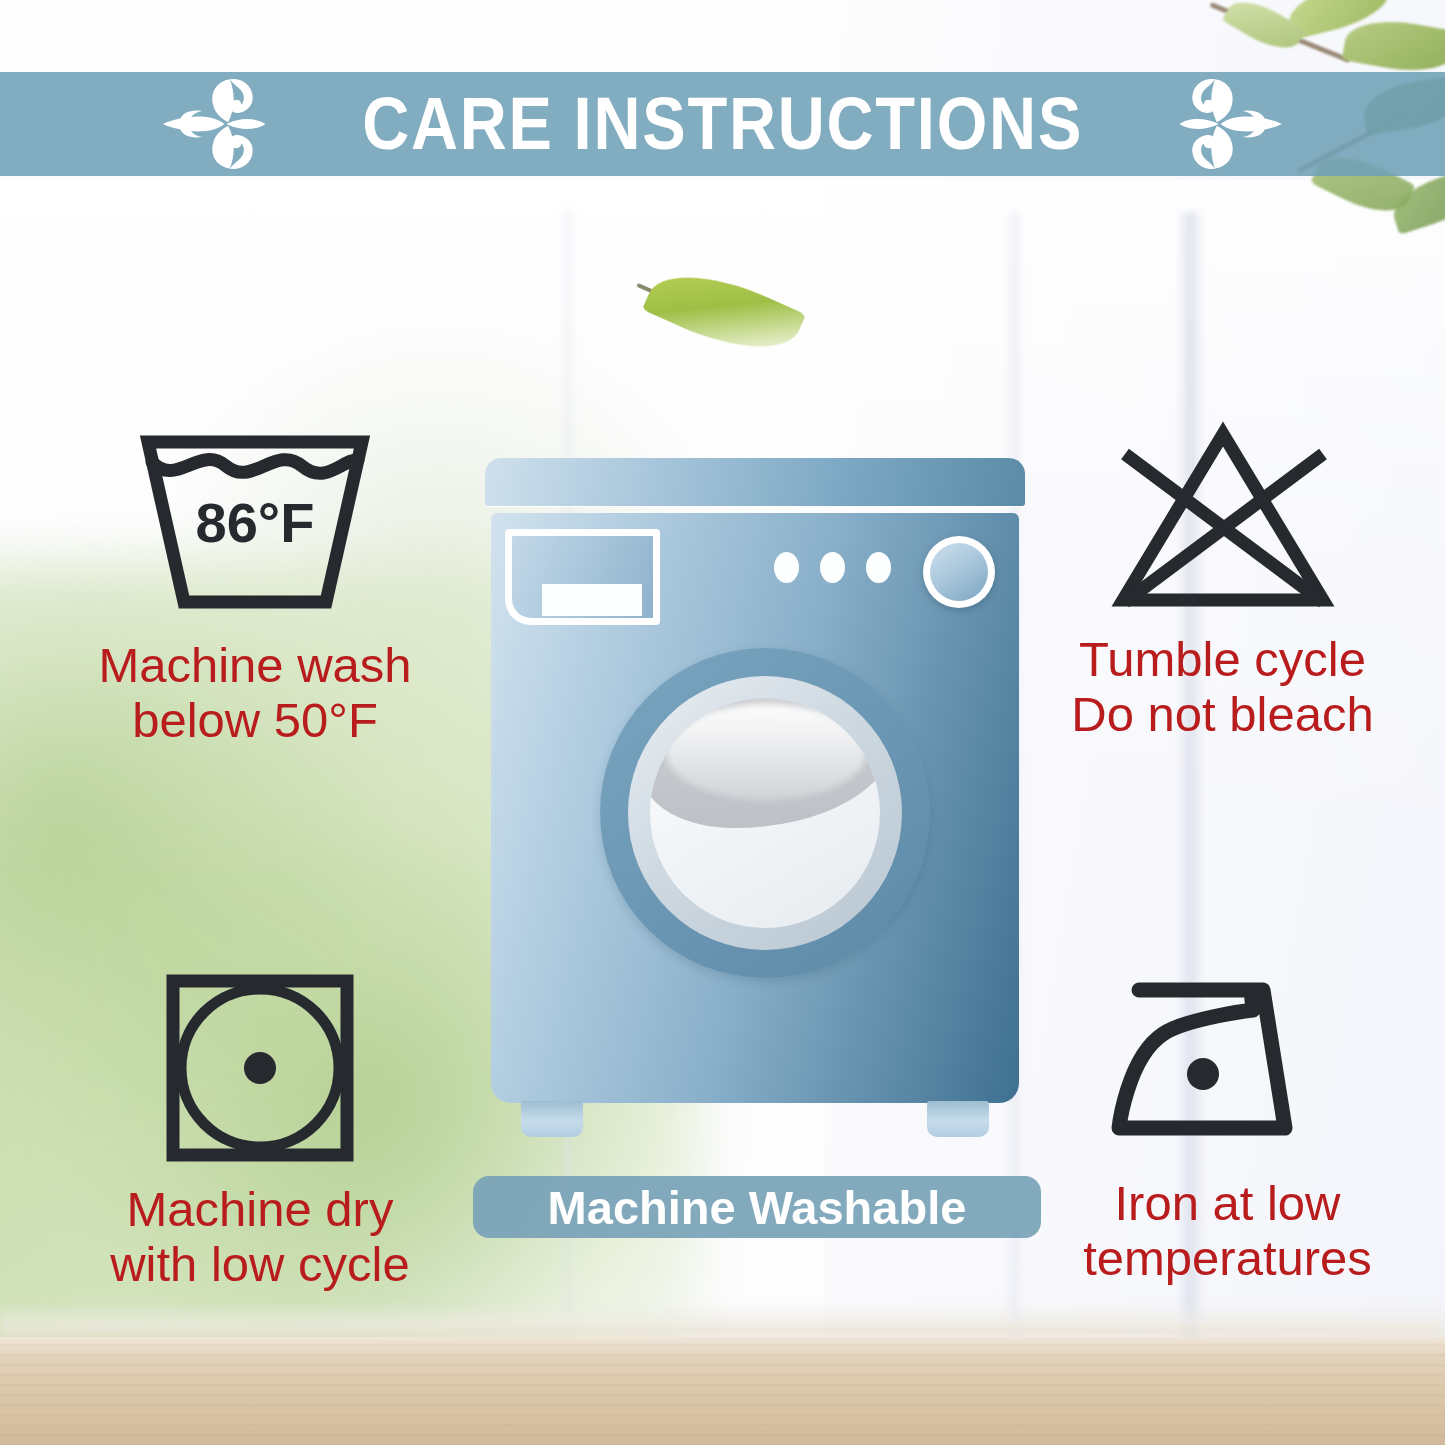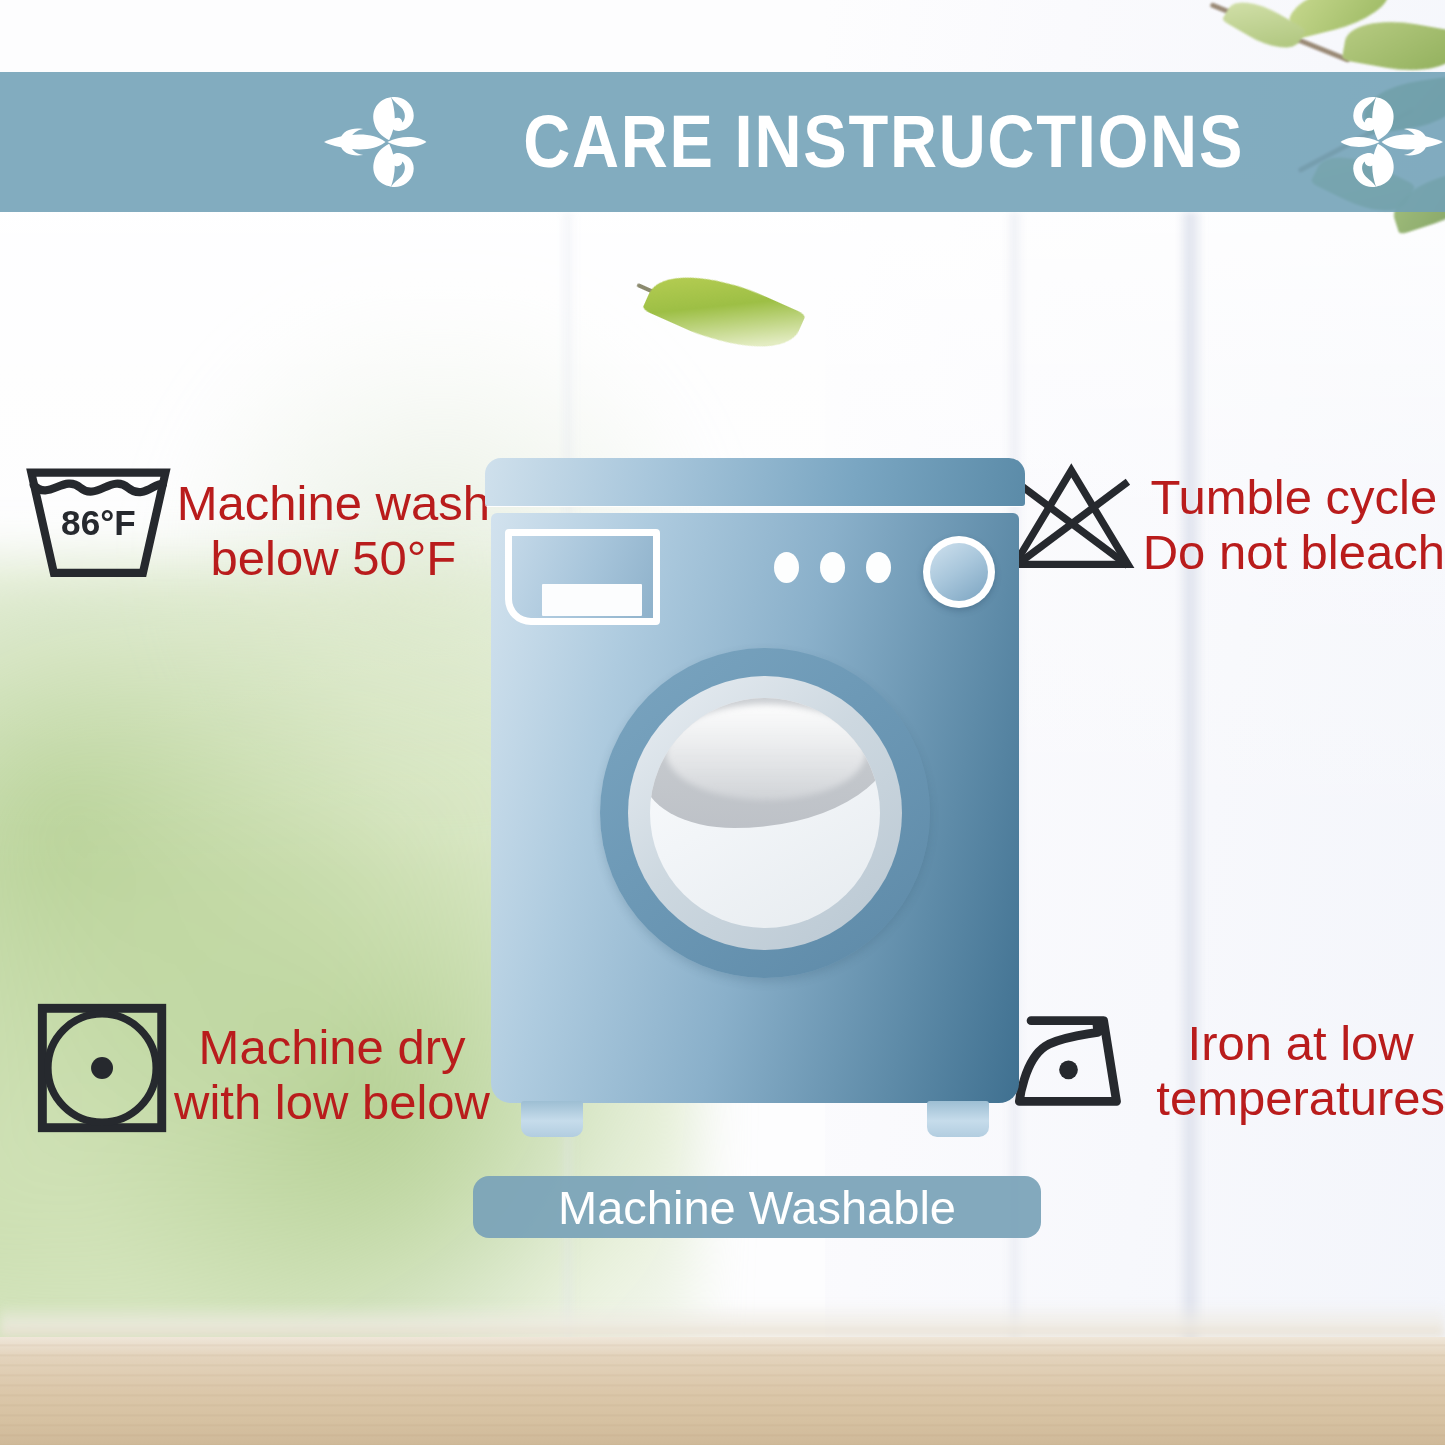--- a/index.html
+++ b/index.html
@@ -74,35 +74,35 @@
     opacity:.8;filter:blur(.6px);
   }
   .wood-edge{
     position:absolute;left:0;bottom:108px;width:1445px;height:34px;
     background:linear-gradient(180deg, rgba(255,255,255,0) 0%, rgba(238,234,226,.75) 60%, rgba(231,222,206,.95) 100%);
     filter:blur(4px);
   }
 
   
   .banner{
-    position:absolute;left:0;top:72px;width:1445px;height:140px;
+    position:absolute;left:0;top:72px;width:1445px;height:104px;
     background:rgba(113,160,182,.88);
-    display:flex;align-items:center;justify-content:flex-end;gap:40px;
+    display:flex;align-items:center;justify-content:center;gap:40px;
   }
   .banner-title{
     color:#ffffff;font-size:74px;font-weight:700;letter-spacing:2px;
     transform:scaleX(.88);transform-origin:center;white-space:nowrap;
     font-family:"Liberation Sans Narrow","Liberation Sans",sans-serif;
     line-height:1;
   }
   .fleur{width:112px;height:108px;flex:0 0 auto;}
   .fleur-right{transform:scaleX(-1);}
 
   
-  .quad{position:absolute;display:flex;align-items:center;}
+  .quad{position:absolute;display:flex;flex-direction:column;align-items:center;}
   .q-icon{display:block;}
   .q-cap{
     margin-top:14px;text-align:center;color:#b91c1c;
     font-size:49px;line-height:1.12;white-space:nowrap;font-weight:400;
   }
   .q-tl{left:20px;top:424px;width:470px;}
   .q-tr{left:1000px;top:418px;width:445px;}
   .q-bl{left:30px;top:968px;width:460px;}
   .q-br{left:1010px;top:966px;width:435px;justify-content:center;}
 
@@ -166,21 +166,21 @@
     background:linear-gradient(180deg,#9dbed3 0%,#c6dceb 55%,#b2cde0 100%);
   }
   .wm-foot.f-l{left:36px;} .wm-foot.f-r{left:442px;}
 
   
   .badge{
     position:absolute;left:473px;top:1176px;width:568px;height:62px;border-radius:16px;
     background:rgba(122,162,184,.93);
     display:flex;align-items:center;justify-content:center;
   }
-  .badge-txt{color:#ffffff;font-size:47px;line-height:1;font-weight:400;white-space:nowrap;}
+  .badge-txt{color:#ffffff;font-size:47px;line-height:1;font-weight:700;white-space:nowrap;}
 </style>
 </head>
 <body>
 
 <div id="stage">
 
   <div class="bg-base"></div>
   <div class="bg-greenfaint"></div>
   <div class="bg-green"></div>
   <div class="bg-white-right"></div>
@@ -260,21 +260,21 @@
   </div>
 
   <div class="quad q-bl">
     <svg class="q-icon" width="210" height="200" viewBox="0 0 210 200">
       <rect x="18" y="13" width="174" height="174" fill="none" stroke="#26292E" stroke-width="13"></rect>
       <circle cx="105" cy="100" r="79" fill="none" stroke="#26292E" stroke-width="11"></circle>
       <circle cx="105" cy="100" r="16" fill="#26292E"></circle>
     </svg>
     <div class="q-cap">
       <div>Machine dry</div>
-      <div>with low below</div>
+      <div>with low cycle</div>
     </div>
   </div>
 
   <div class="quad q-br">
     <svg class="q-icon" width="250" height="196" viewBox="0 0 250 196">
       <path d="M36 24 L160 24 L182 162 L16 162 C16 162 24 92 60 68 C84 52 150 44 150 44 L148 24" fill="none" stroke="#26292E" stroke-width="15" stroke-linejoin="round" stroke-linecap="round"></path>
       <circle cx="100" cy="108" r="16" fill="#26292E"></circle>
     </svg>
     <div class="q-cap">
       <div>Iron at low</div>

